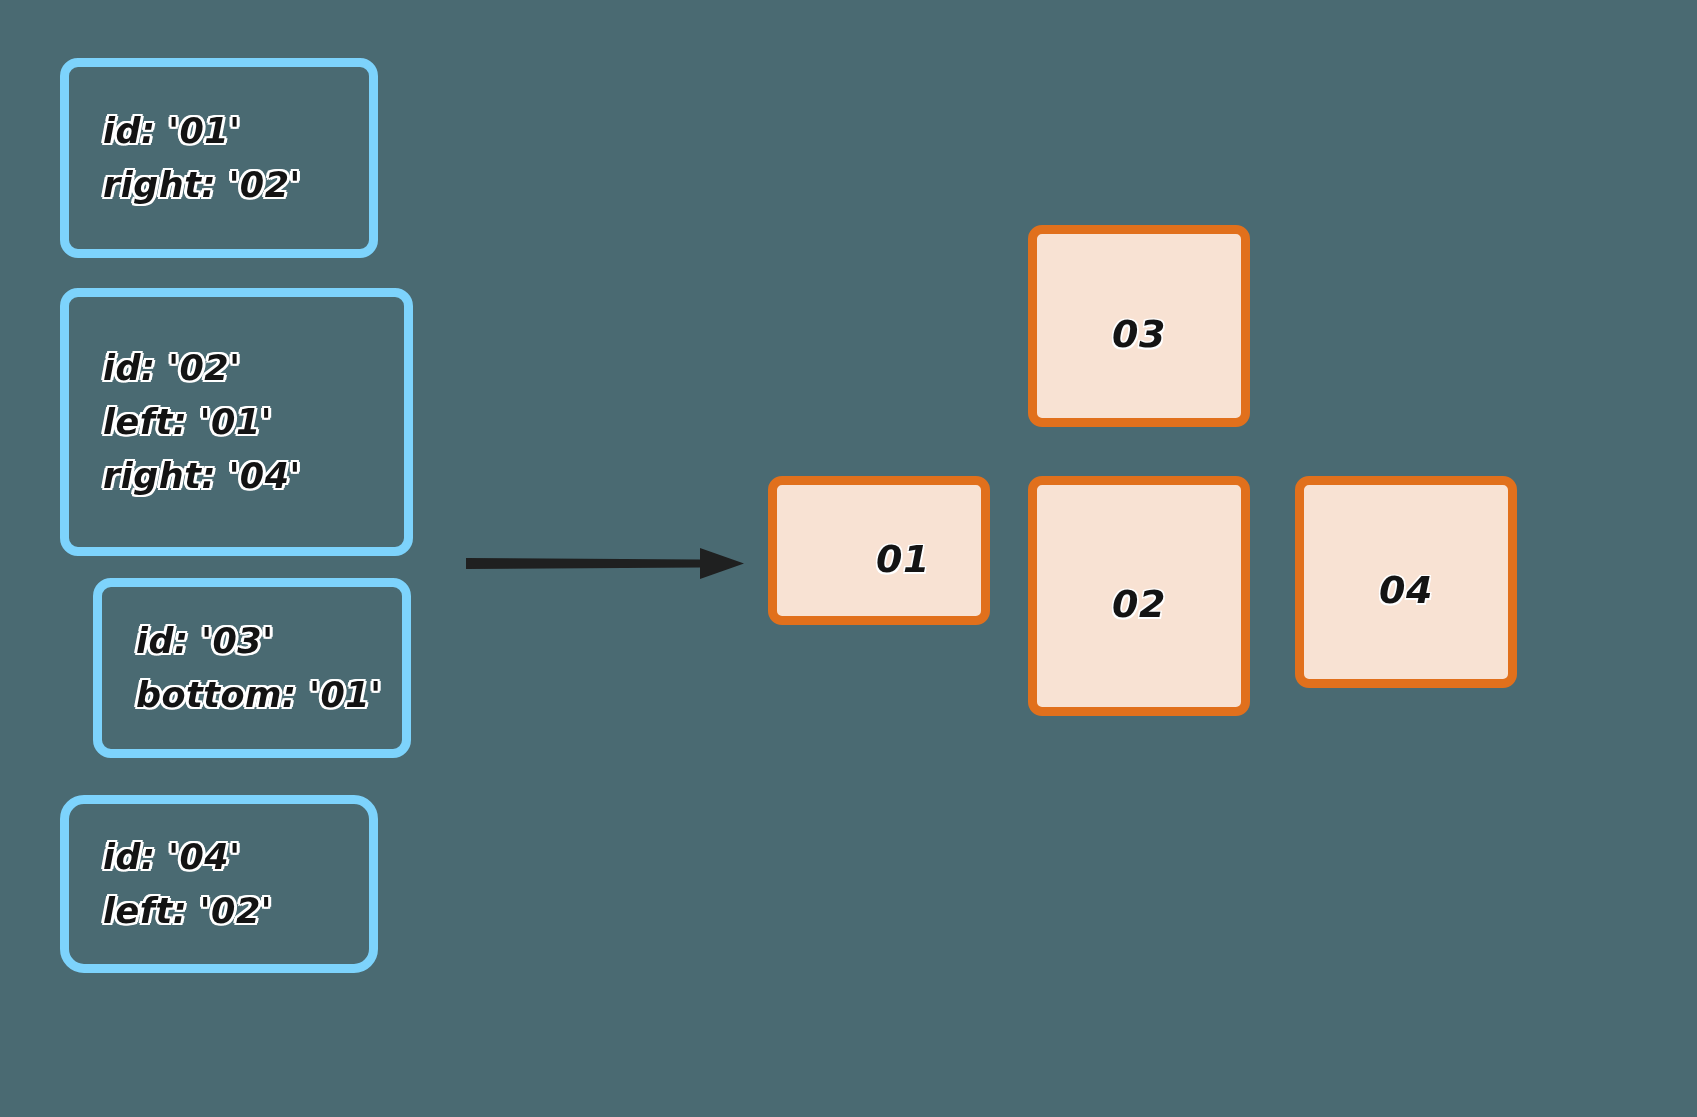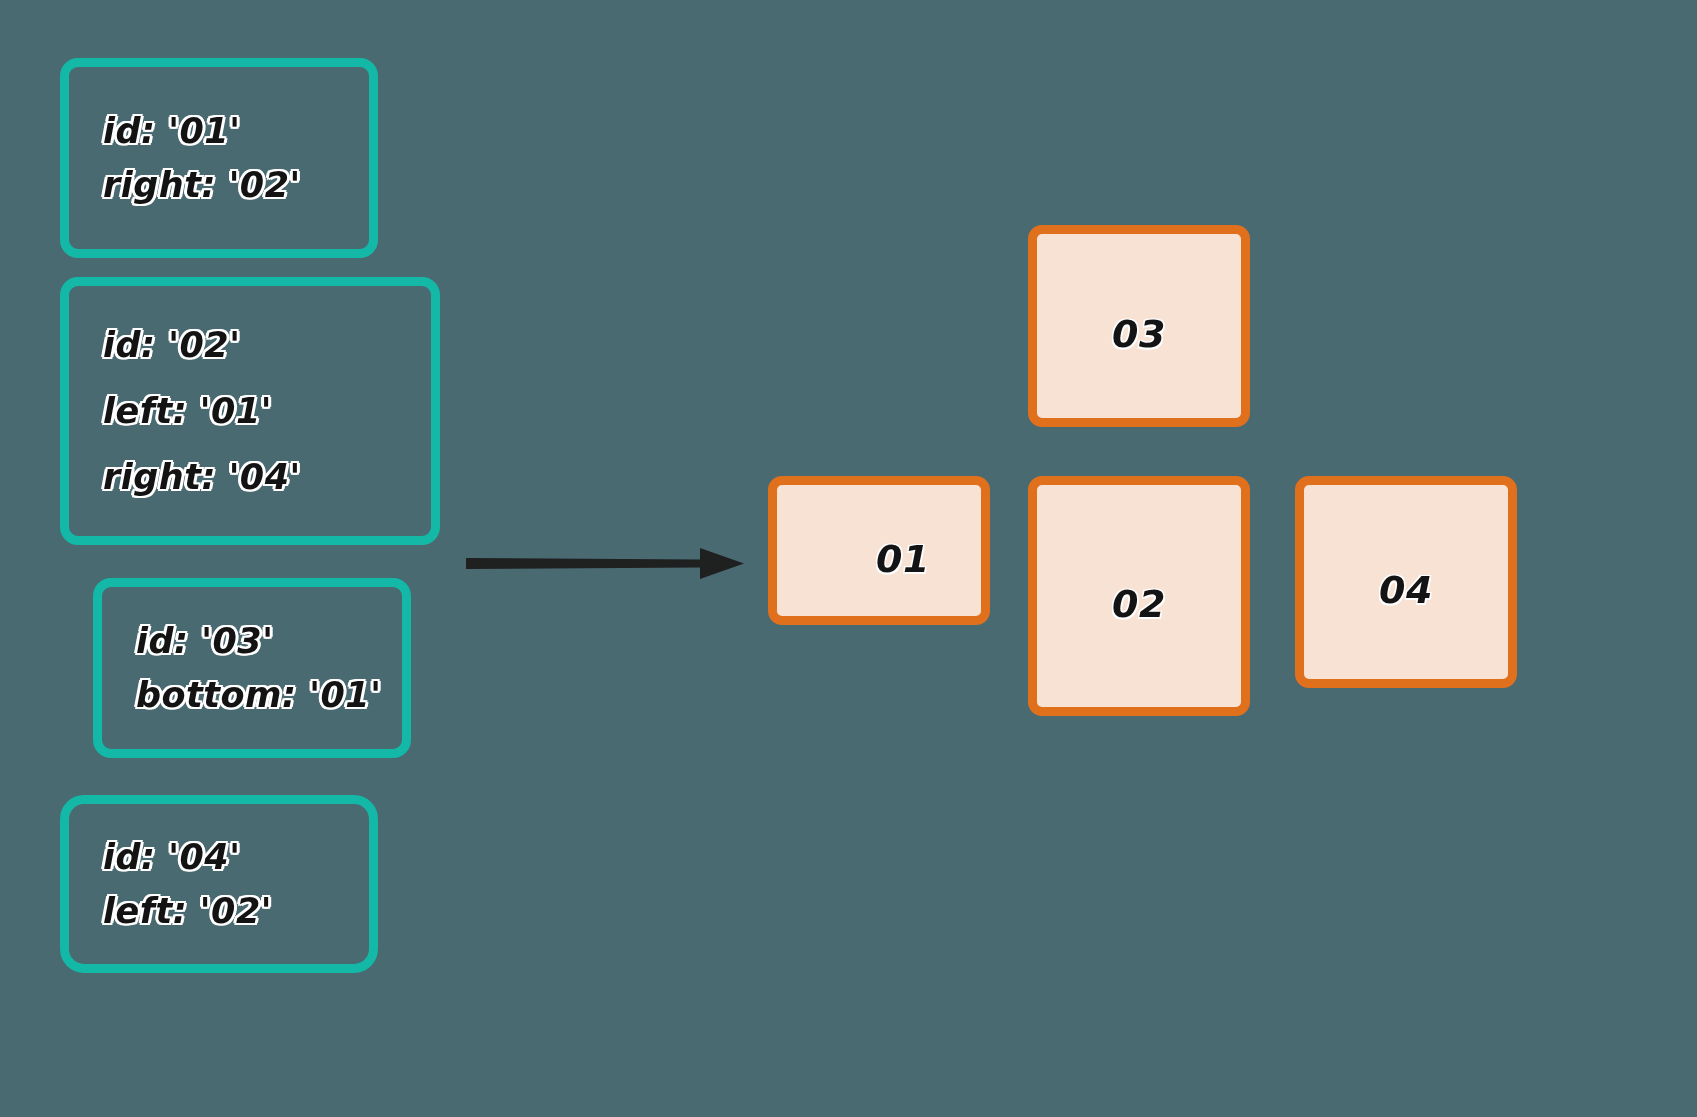--- a/index.html
+++ b/index.html
@@ -20,21 +20,21 @@
     left: 0; top: 0;
     width: 1697px;
     height: 1117px;
     background: #4a6a72;
   }
 
   
   .spec-box {
     position: absolute;
     box-sizing: border-box;
-    border: 9px solid #14b8a6;
+    border: 9px solid #7dd3fc;
     border-radius: 18px;
     background: transparent;
     display: flex;
     flex-direction: column;
     justify-content: center;
     padding-left: 34px;
   }
   .spec-line {
     font-family: "DejaVu Sans", sans-serif;
     font-weight: bold;
@@ -88,21 +88,21 @@
 </head>
 <body>
 
 <div id="canvas">
 
   <div class="spec-box" style="left:60px; top:58px; width:318px; height:200px;">
     <div class="spec-line">id: '01'</div>
     <div class="spec-line">right: '02'</div>
   </div>
 
-  <div class="spec-box" style="left:60px; top:277px; width:380px; height:268px;gap:12px;">
+  <div class="spec-box" style="left:60px; top:288px; width:353px; height:268px;">
     <div class="spec-line">id: '02'</div>
     <div class="spec-line">left: '01'</div>
     <div class="spec-line">right: '04'</div>
   </div>
 
   <div class="spec-box" style="left:60px; top:578px; width:318px; height:180px;margin-left:33px;">
     <div class="spec-line">id: '03'</div>
     <div class="spec-line">bottom: '01'</div>
   </div>
 

